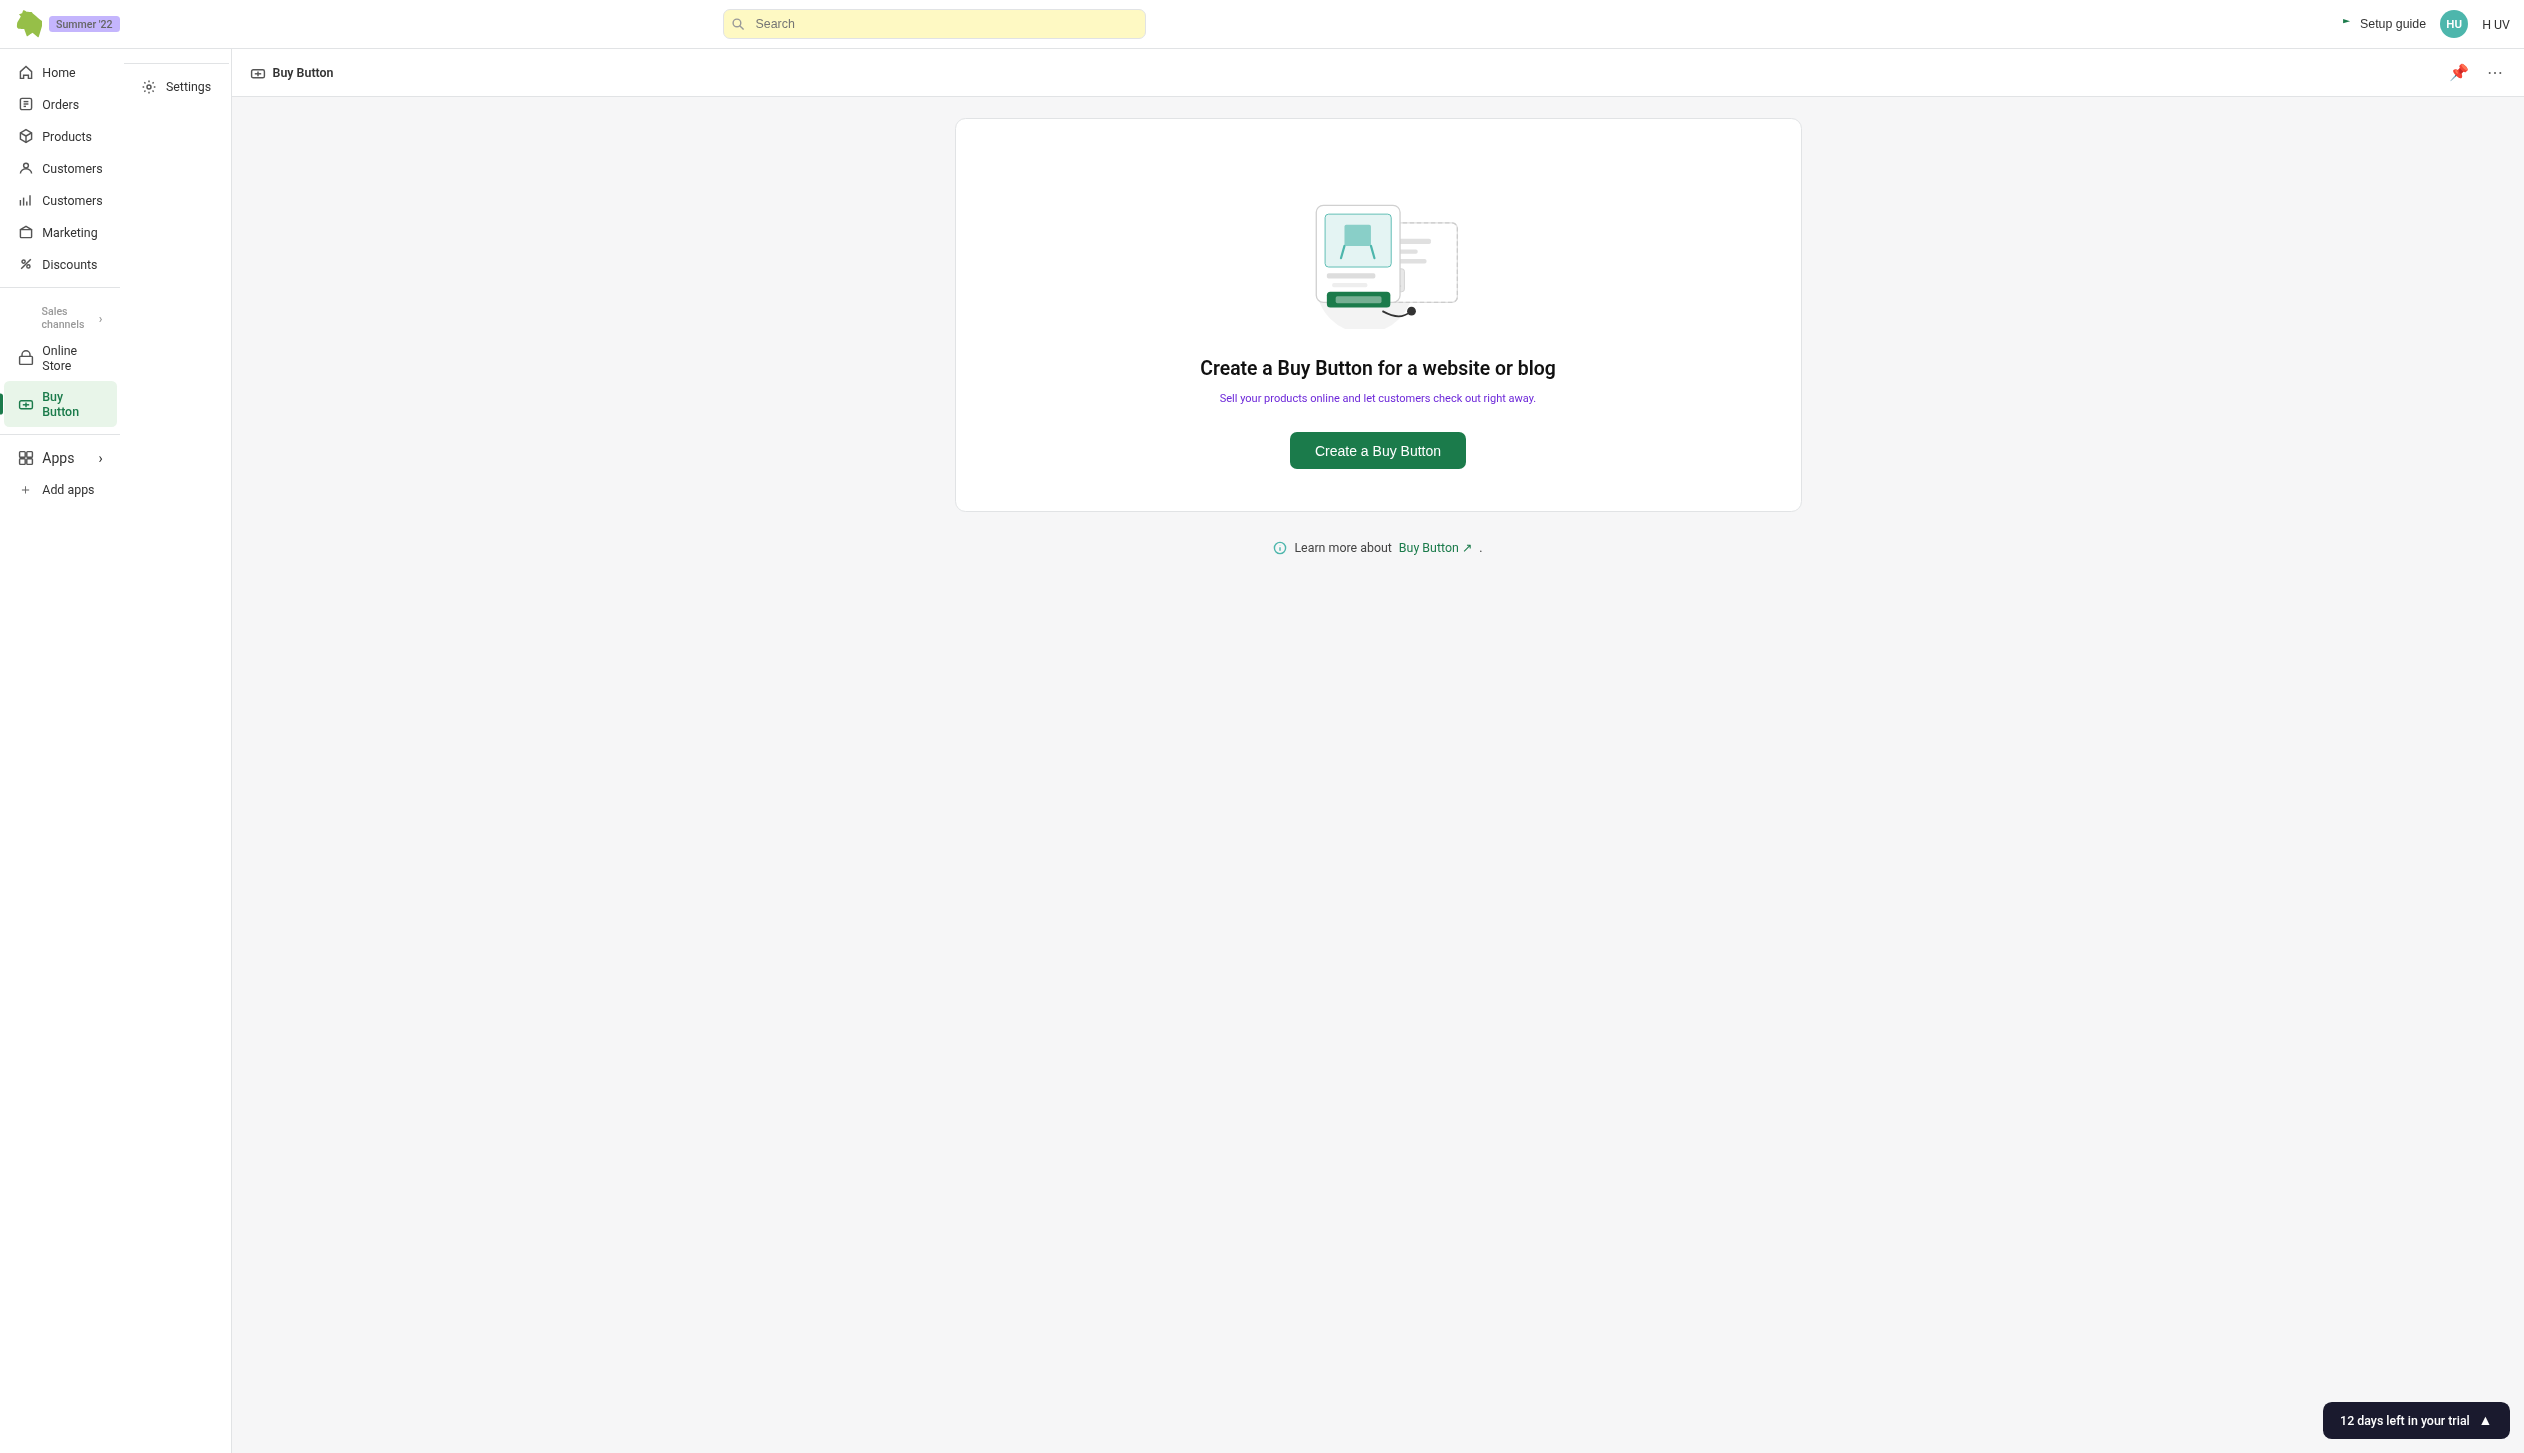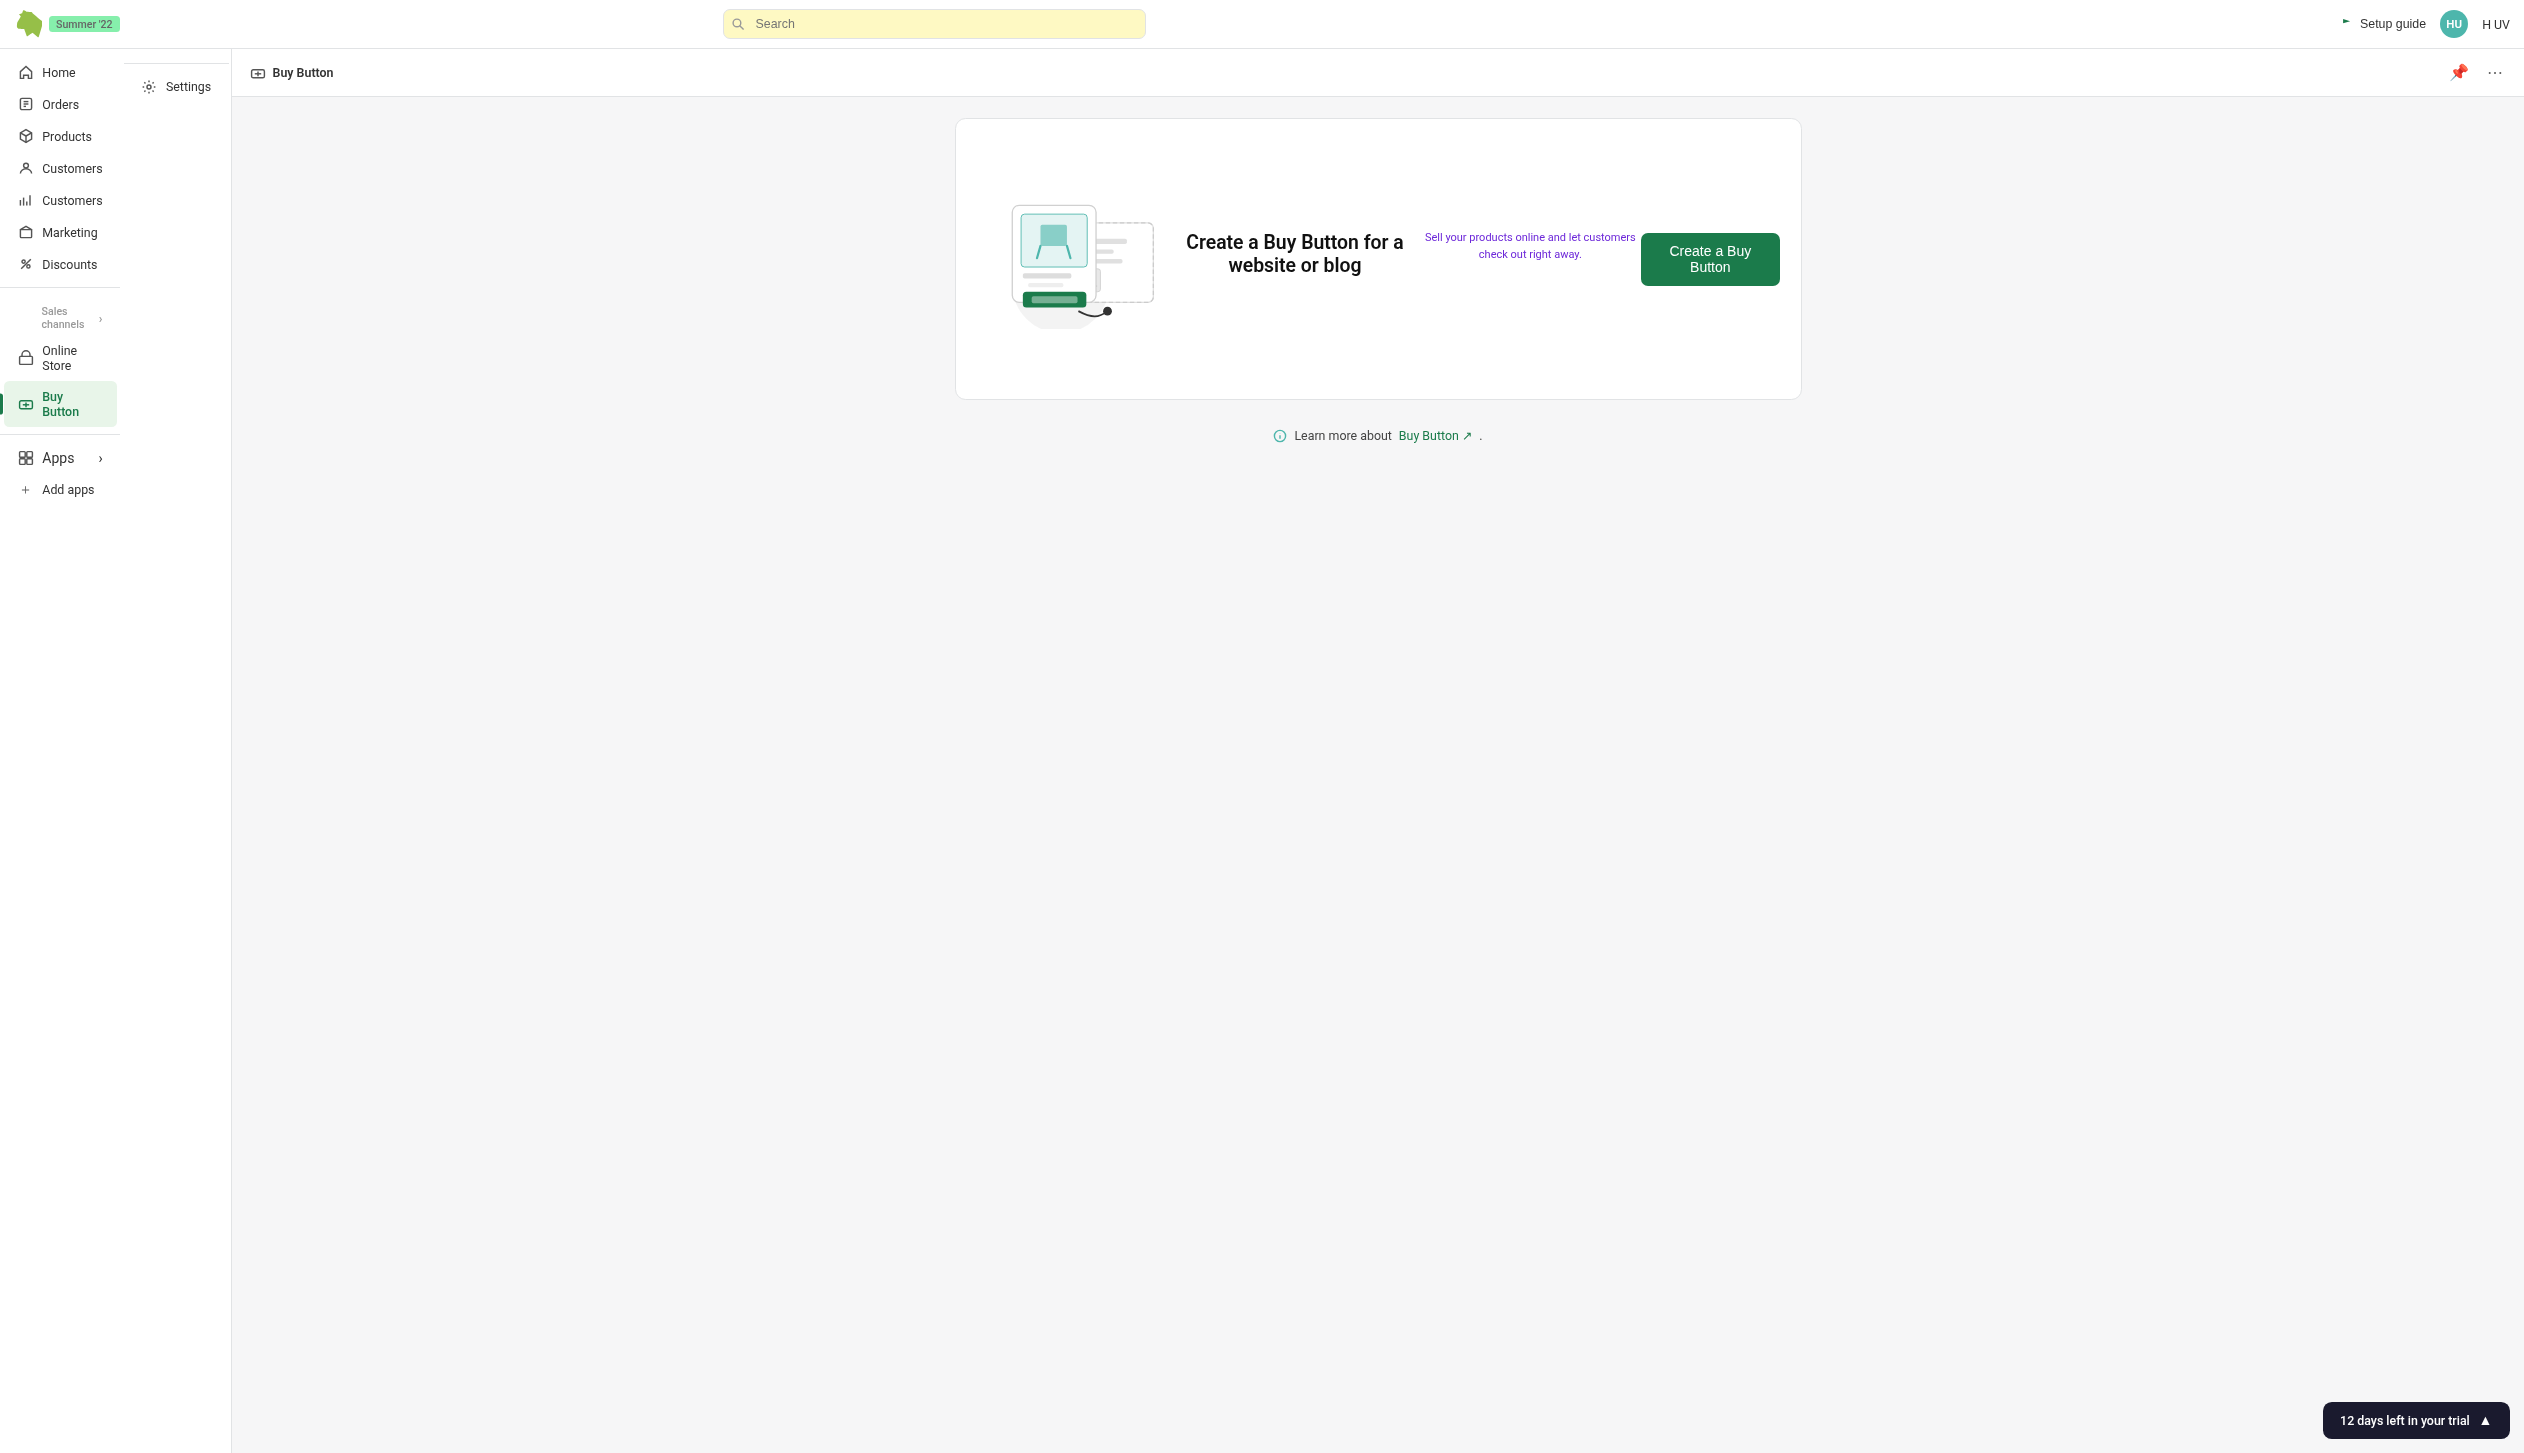--- a/index.html
+++ b/index.html
@@ -6,21 +6,21 @@
     body { font-family: -apple-system, BlinkMacSystemFont, 'Segoe UI', Roboto, sans-serif; background: #f6f6f7; display: flex; flex-direction: column; height: 100vh; overflow: hidden; }
 
     
     .topnav {
       display: flex; align-items: center; background: #1a1a2e; height: 49px; padding: 0 14px; gap: 10.6px; flex-shrink: 0;
       background: #fff; border-bottom: 0.9px solid #e1e3e5;
     }
     .topnav-logo { display: flex; align-items: center; gap: 7px; text-decoration: none; }
     .shopify-logo-icon { width: 28px; height: 28px; }
     .logo-badge {
-      background: #86efac; border-radius: 3.5px; padding: 1.8px 7px; font-size: 10.6px; color: #666; font-weight: 500;
+      background: #c4b5fd; border-radius: 3.5px; padding: 1.8px 7px; font-size: 10.6px; color: #666; font-weight: 500;
     }
     .topnav-search {
       flex: 1; max-width: 423px; margin: 0 auto;
     }
     .topnav-search input {
       width: 100%; padding: 7px 12.4px 7px 32px; border: 0.9px solid #e1e3e5; border-radius: 7px; font-size: 12.4px;
       background: #fef9c3; outline: none; color: #333;
     }
     .search-wrapper { position: relative; }
     .search-wrapper .search-icon-svg {
@@ -77,21 +77,21 @@
     .page-header-icon-btn {
       background: none; border: none; cursor: pointer; color: #666; font-size: 16px; padding: 3.5px;
     }
 
     
     .content-area { flex: 1; padding: 21px; }
 
     
     .card {
       background: #fff; border-radius: 10.6px; border: 0.9px solid #e1e3e5;
-      padding: 42px 21px; display: flex; align-items: center; text-align: center;
+      padding: 42px 21px; display: flex; flex-direction: column; align-items: center; text-align: center;
       max-width: 847px; margin: 0 auto;
     }
 
     
     .illustration { margin-bottom: 25px; }
 
     .card-title { font-size: 19.4px; font-weight: 600; color: #111; margin-bottom: 10.6px; }
     .card-description { font-size: 11px; color: #6d28d9; line-height: 1.5; max-width: 335px; margin-bottom: 25px; }
 
     .create-btn {

